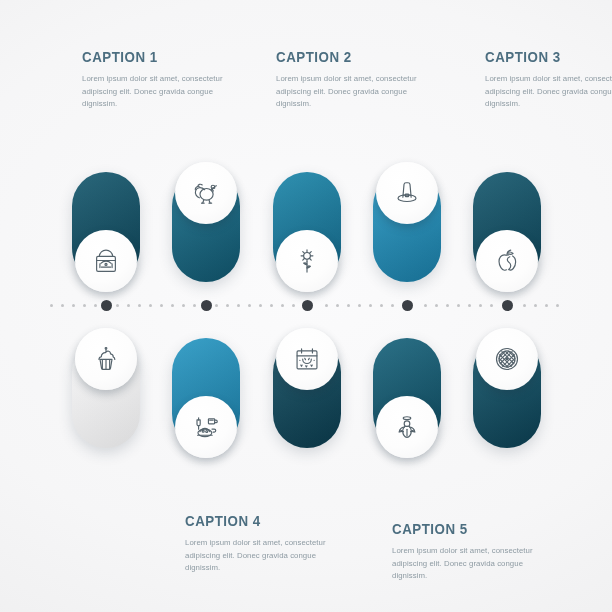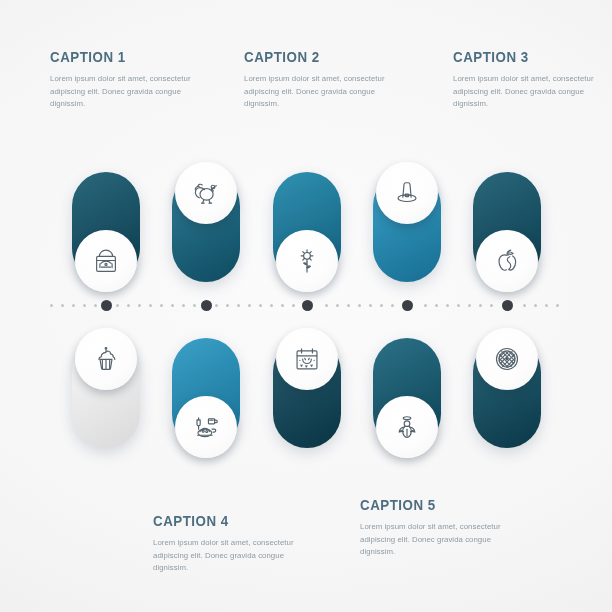--- a/index.html
+++ b/index.html
@@ -20,20 +20,21 @@
     height: 612px;
     background:
       radial-gradient(ellipse 150% 110% at 50% 45%, #fbfbfc 0%, #f6f6f7 42%, #ededee 72%, #e6e6e8 100%);
     overflow: hidden;
   }
 
   
   .caption {
     position: absolute;
     width: 160px;
+    margin-left: 32px;
   }
   .caption-title {
     font-family: "Liberation Sans Narrow", "Liberation Sans", sans-serif;
     font-size: 15.5px;
     font-weight: bold;
     letter-spacing: 0.6px;
     color: #4c6e80;
     margin: 0 0 7px 0;
     transform: scaleX(0.86);
     transform-origin: left center;
@@ -134,21 +135,21 @@
         <p class="caption-body">Lorem ipsum dolor sit amet, consectetur adipiscing elit. Donec gravida congue dignissim.</p>
       </div>
       <div class="caption" style="left: 453px; top: 48px;">
         <div class="caption-title">CAPTION 3</div>
         <p class="caption-body">Lorem ipsum dolor sit amet, consectetur adipiscing elit. Donec gravida congue dignissim.</p>
       </div>
       <div class="caption" style="left: 153px; top: 512px;">
         <div class="caption-title">CAPTION 4</div>
         <p class="caption-body">Lorem ipsum dolor sit amet, consectetur adipiscing elit. Donec gravida congue dignissim.</p>
       </div>
-      <div class="caption" style="left: 360px; top: 496px;">
+      <div class="caption" style="left: 360px; top: 520px;">
         <div class="caption-title">CAPTION 5</div>
         <p class="caption-body">Lorem ipsum dolor sit amet, consectetur adipiscing elit. Donec gravida congue dignissim.</p>
       </div>
     </div>
 
   <div id="pills-layer">
       <div class="pill" style="left: 72px; top: 172px; background: linear-gradient(160deg, rgb(18, 86, 108) 0%, rgb(12, 67, 87) 100%);">
         <div class="pill-inner-shade"></div>
         <div class="bubble pos-bottom">
           <svg viewBox="0 0 32 32">

